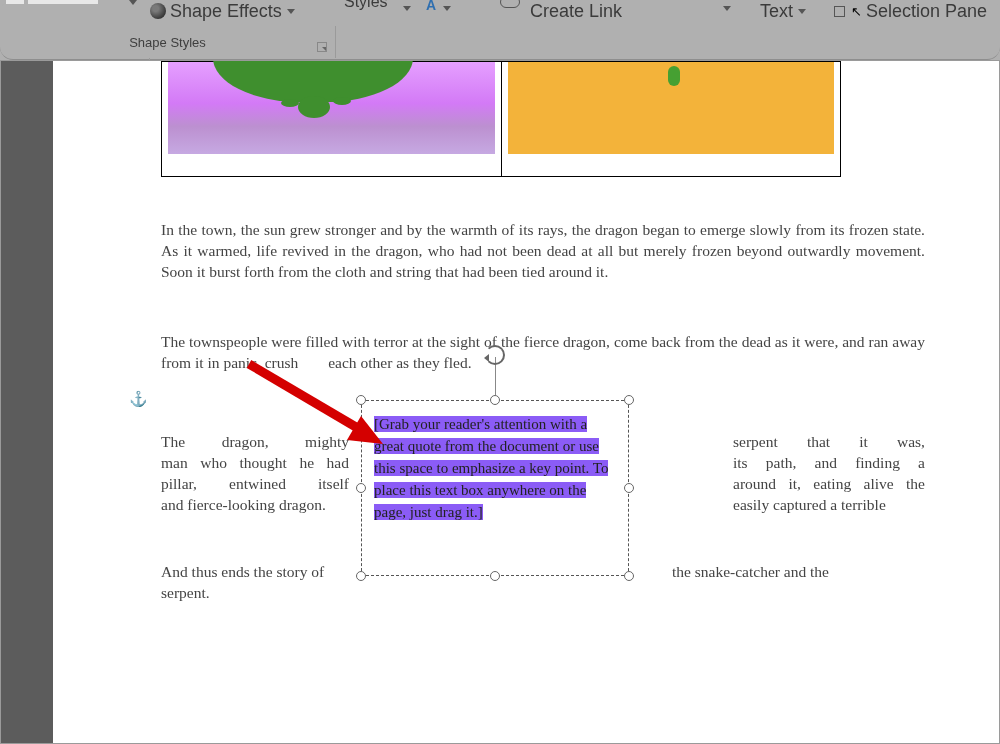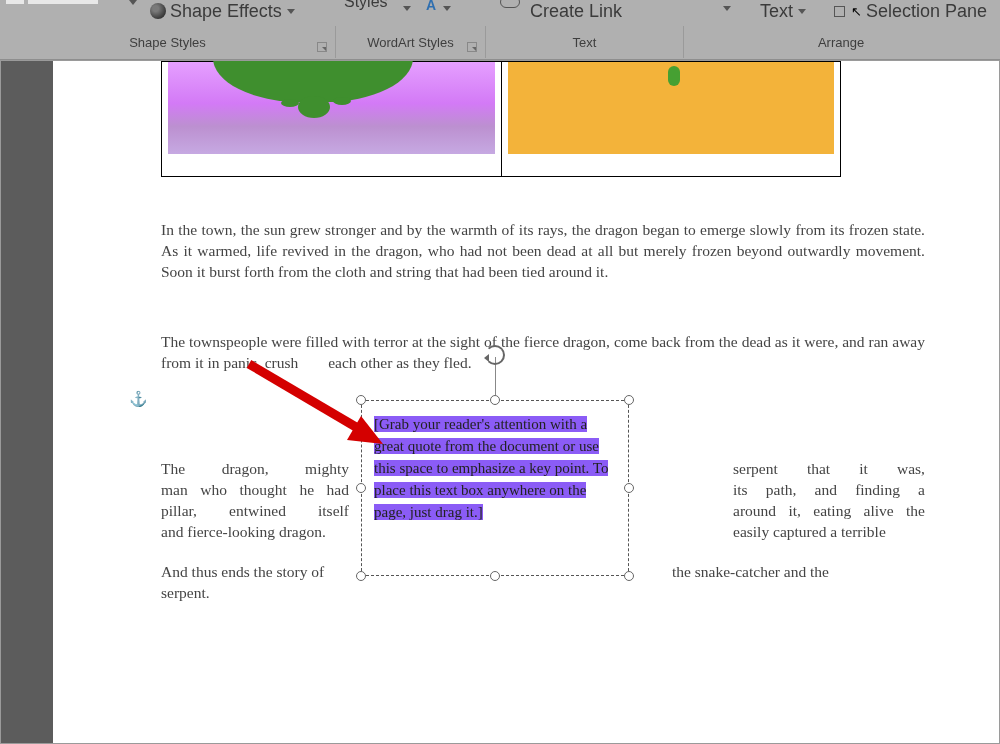--- a/index.html
+++ b/index.html
@@ -1,21 +1,21 @@
 <!DOCTYPE html>
 <html><head>
 <meta charset="utf-8">
 <style>
 * { box-sizing: border-box; margin: 0; padding: 0; }
 body { width: 1000px; height: 744px; overflow: hidden; font-family: "Segoe UI", Arial, sans-serif; background: #b0b0b0; position: relative; }
 
 
-.ribbon { position: absolute; top: 0; left: 0; right: 0; height: 60px; background: #b0b0b0; border-bottom: 1px solid #8e8e8e; display: flex; }
+.ribbon { position: absolute; top: 0; left: 0; right: 0; height: 60px; background: #b0b0b0; border-bottom: 1px solid #8e8e8e; display: flex; border-radius: 13px; }
 .ribbon-top { position: absolute; top: 0; left: 0; right: 0; height: 22px; display: flex; align-items: center; color: #3a3a3a; font-size: 16px; }
-.ribbon-groups { position: absolute; top: 26px; left: 0; right: 0; height: 32px; display: flex; }
+.ribbon-groups { position: absolute; top: 26px; left: 0; right: 0; height: 32px; display: flex; flex-direction: column; }
 .rg { flex: 0 0 auto; height: 32px; border-right: 1px solid #9a9a9a; display: flex; flex-direction: column; justify-content: center; align-items: center; color: #3e3e3e; font-size: 13px; }
 
 
 .top-item { display: inline-flex; align-items: center; gap: 4px; color: #3b3b3b; font-size: 18px; height: 22px; }
 .chev { width: 0; height: 0; border-left: 4px solid transparent; border-right: 4px solid transparent; border-top: 5px solid #555; display: inline-block; margin-left: 1px;}
 .tiny-box { width: 11px; height: 11px; border: 1px solid #555; margin-right: 2px; }
 .cursor-icon { font-size: 13px; color: #000; }
 .circle-icon { width: 16px; height: 16px; border-radius: 50%; background: radial-gradient(circle at 35% 35%, #7a7a7a 20%, #333 75%); display: inline-block;}
 
 
@@ -34,21 +34,21 @@
 .pic2::after { content:""; position:absolute; left:160px; top:4px; width:12px; height:20px; background:#46a032; border-radius:8px; }
 
 
 .bodytext { position: absolute; left: 108px; right: 108px; font-family: Georgia, "Times New Roman", serif; font-size: 15.5px; color: #444; line-height: 21px; }
 .p1 { top: 158px; text-align: justify; }
 .p2 { top: 270px; text-align: justify; }
 .p3 { top: 370px; text-align: justify; }
 .p4 { top: 500px; text-align: justify; }
 
 
-.p3 .col-left, .p3 .col-right { text-align: justify; text-align-last: justify; margin-top: 27px; }
+.p3 .col-left, .p3 .col-right { text-align: justify; text-align-last: justify; }
 .p3 .col-left { width: 188px; float:left; }
 .p3 .col-right { width: 192px; float:right; }
 .p3 .col-right .last, .p3 .col-left .last { text-align-last: left; }
 
 .p4 .seg-left { display:inline-block; width: 210px; }
 .p4 .seg-right { display:inline-block; width: 190px; margin-left: 268px; text-align: justify; text-align-last: right;}
 .p4 .below { display:block; }
 
 
 .anchor { position: absolute; top: 329px; left: 76px; color: #1a3f8a; font-size: 15px; font-weight: bold; }

